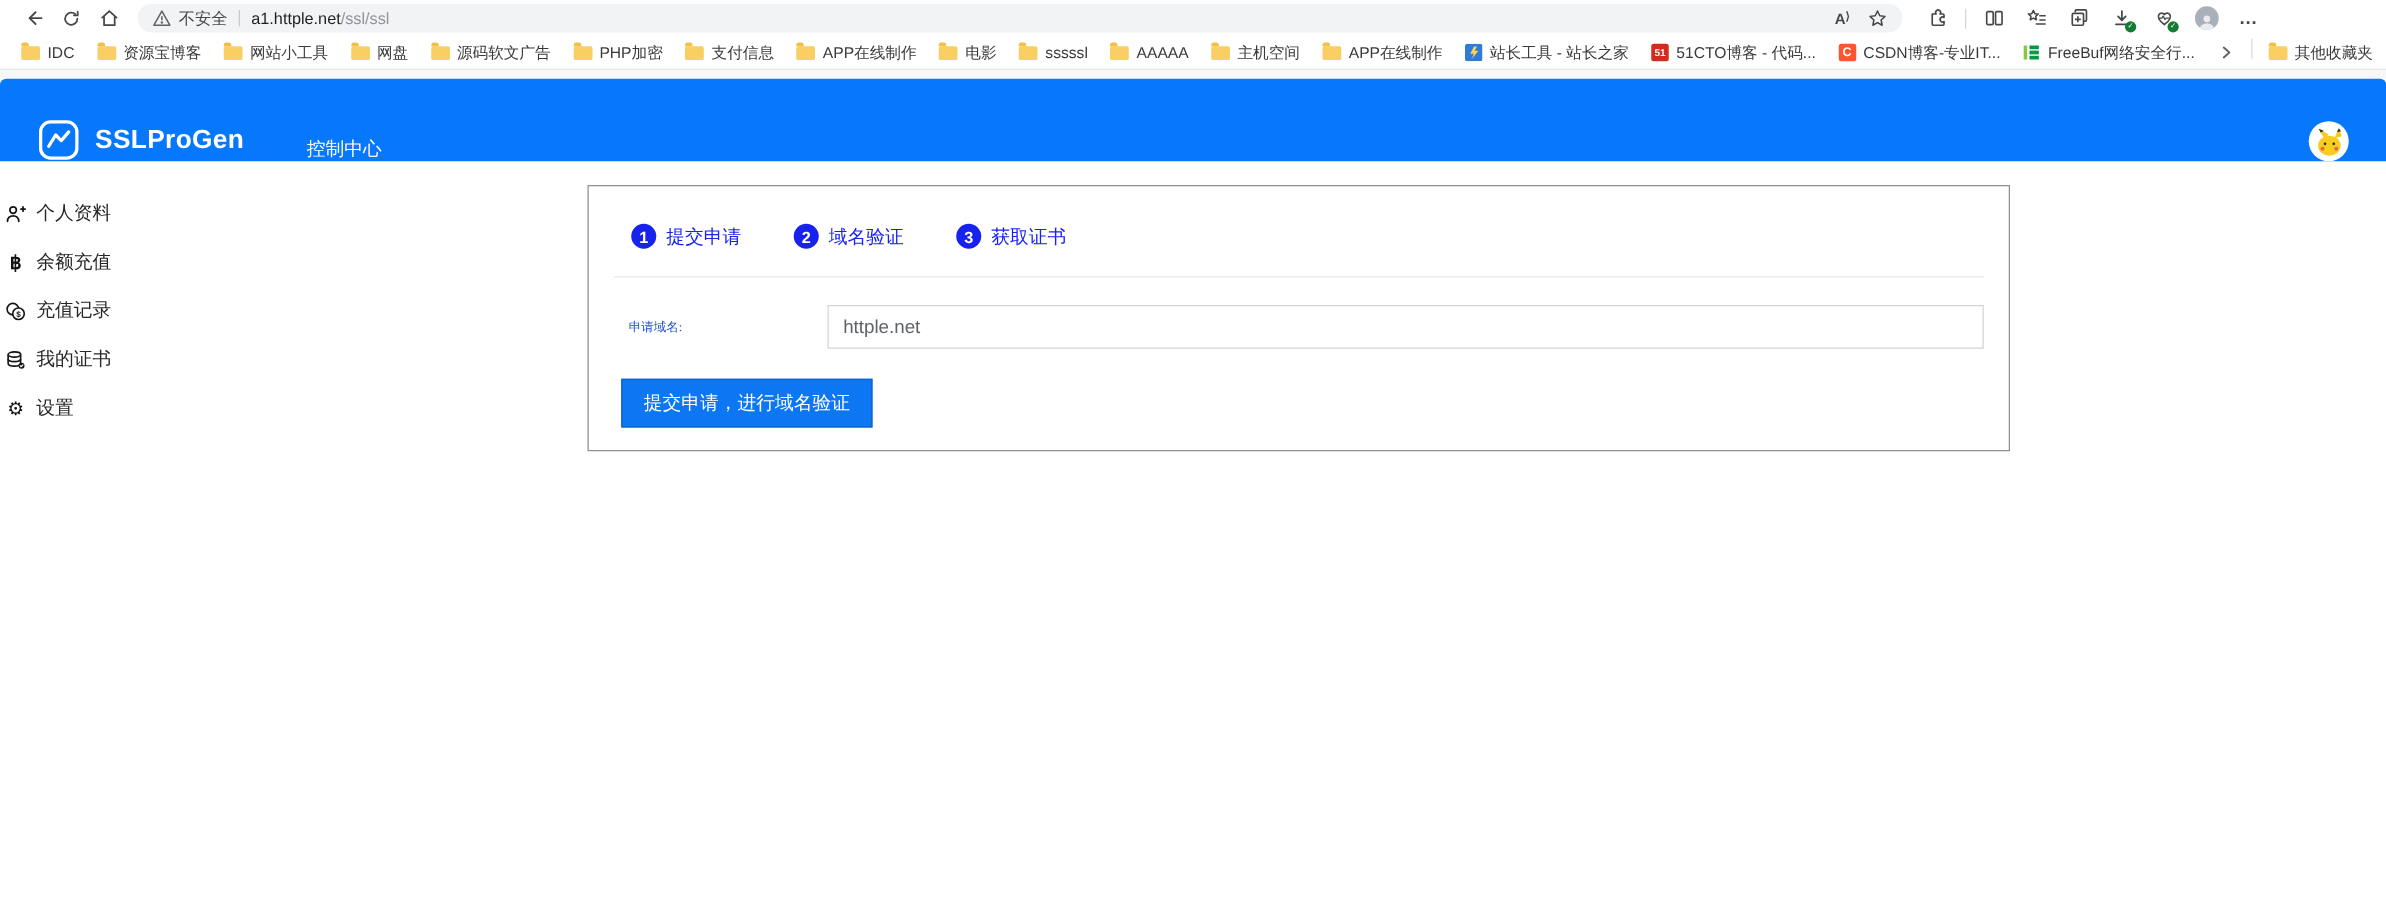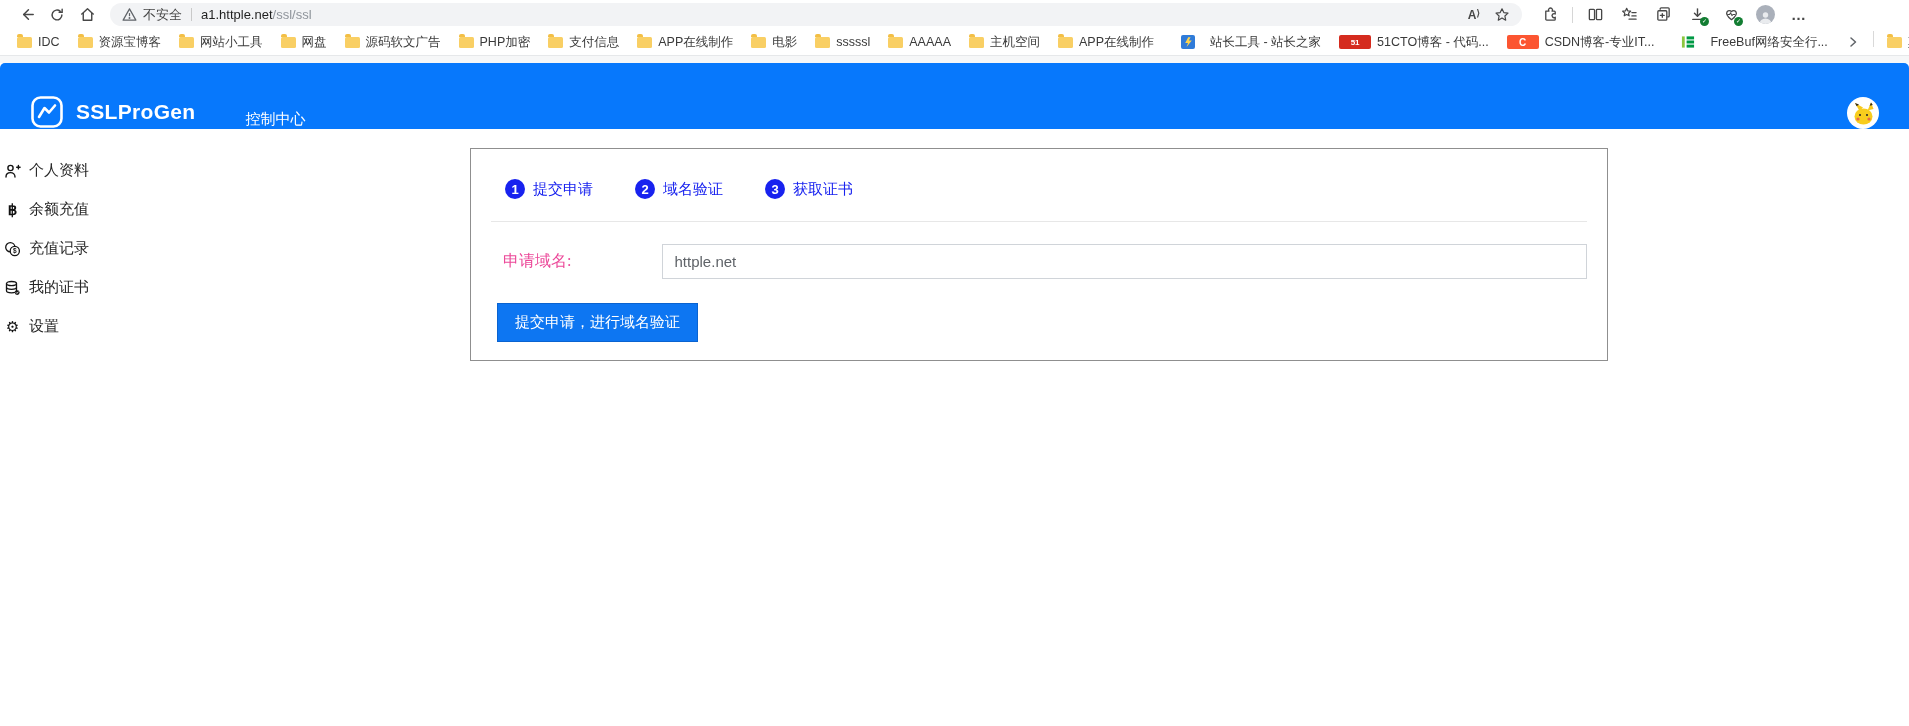--- a/index.html
+++ b/index.html
@@ -21,21 +21,21 @@
   .tb-sep { width:1px; height:16px; background:#d6d6d6; margin:0 2px; }
   .gbadge { position:absolute; right:2px; bottom:2px; width:9px; height:9px; background:#127d32; border-radius:50%; color:#fff; font-size:6px; line-height:9px; text-align:center; }
   .mini-avatar { width:19px; height:19px; border-radius:50%; background:#aab0ba; display:flex; align-items:flex-end; justify-content:center; overflow:hidden; }
   .dots { font-size:15px; font-weight:bold; color:#474747; letter-spacing:1px; }
 
   
   .bmbar { height:27px; background:#fff; border-bottom:1px solid #e6e8ea; display:flex; align-items:center; padding:0 8px; font-size:12.5px; color:#3a3a3a; }
   .bm { display:flex; align-items:center; gap:6px; padding:3px 9px; border-radius:4px; white-space:nowrap; }
   .folder { width:15px; height:11px; background:#f9cf64; border-radius:1.5px; position:relative; flex:0 0 auto; }
   .folder::before { content:""; position:absolute; top:-3px; left:0; width:6px; height:3px; background:#f3bf45; border-radius:2px 2px 0 0; }
-  .fav { width:32px; height:14px; border-radius:2px; flex:0 0 auto; display:flex; align-items:center; justify-content:center; font-weight:bold; color:#fff; }
+  .fav { width:14px; height:14px; border-radius:2px; flex:0 0 auto; display:flex; align-items:center; justify-content:center; font-weight:bold; color:#fff; }
   .fav-51 { background:#d52b1e; font-size:8px; }
   .fav-csdn { background:#fc5531; font-size:10px; }
   .bm-right { margin-left:auto; display:flex; }
   .bm-chevron { padding:0 10px; color:#5f6368; display:flex; align-items:center; }
   .bm-vsep { width:1px; height:16px; background:#d9d9d9; margin:0 4px; }
 
   
   .pre-gap { height:7px; background:#f6f7f8; }
   .site-header { height:66px; background:#0778fc; display:flex; align-items:flex-end; padding:0 30px; border-radius:5px 5px 0 0; }
   .brand { display:flex; align-items:center; gap:12px; }
@@ -49,21 +49,21 @@
   .side-glyph { font-size:15px; width:17px; text-align:center; color:#111; }
   .side-item svg { flex:0 0 auto; }
 
   main { flex:1 1 auto; padding-left:327px; }
   .card { width:1138px; border:1px solid #8f8f8f; background:#fff; margin-top:19px; padding:20px 20px 18px 20px; }
   .steps { display:flex; align-items:center; gap:42px; padding:10px 14px 22px 14px; }
   .step { display:flex; align-items:center; gap:8px; color:#1822ef; font-size:15px; }
   .step-num { width:20px; height:20px; border-radius:50%; background:#1822ef; color:#fff; font-size:13px; font-weight:bold; display:flex; align-items:center; justify-content:center; }
   .card-divider { border:none; border-top:1px solid #e7e7e7; margin:0 0 22px 0; }
   .form-row { display:flex; align-items:center; margin-bottom:17px; }
-  .form-label { width:178px; padding-left:12px; font-size:16px; color:#ec4899;font-family:Liberation Serif, serif; }
+  .form-label { width:178px; padding-left:12px; font-size:10px; color:#1d4ed8;font-family:Liberation Serif, serif; }
   .form-input { width:968px; height:35px; border:1px solid #d0d4d9; padding:4px 12px; font-size:15px; font-family:"Liberation Sans", sans-serif; color:#5f6368; background:#fff; outline:none; }
   .form-input.autofill { background:#e8f0fe; border-color:#cfd6e4; color:#1c1e21; }
   .submit-btn { margin-top:7px; margin-left:6px; background:#0d76f2; border:1px solid #0a63d0; color:#fff; font-size:15px; font-family:"Liberation Sans", sans-serif; padding:9px 17px; cursor:pointer; }
 </style>
 </head>
 <body>
 
 <div class="topbar">
   <div class="nav-btn">
     <span>

